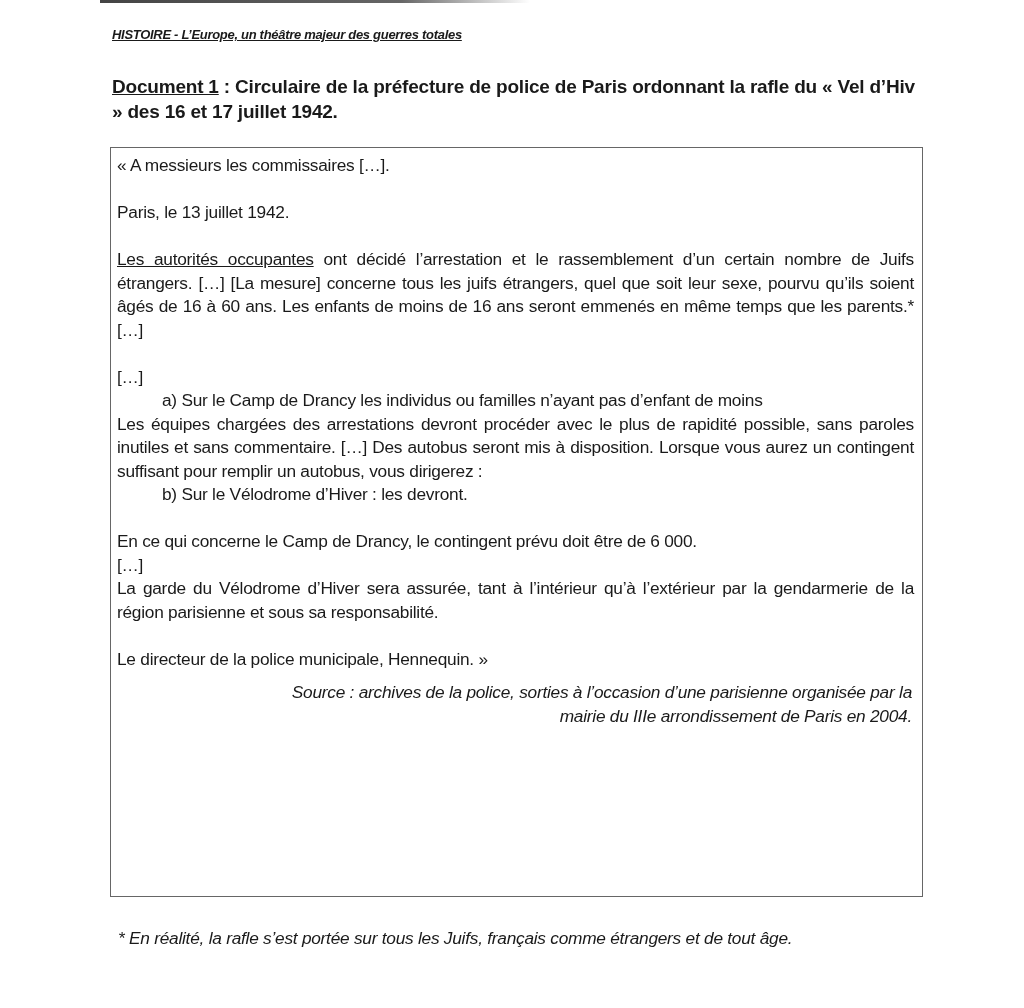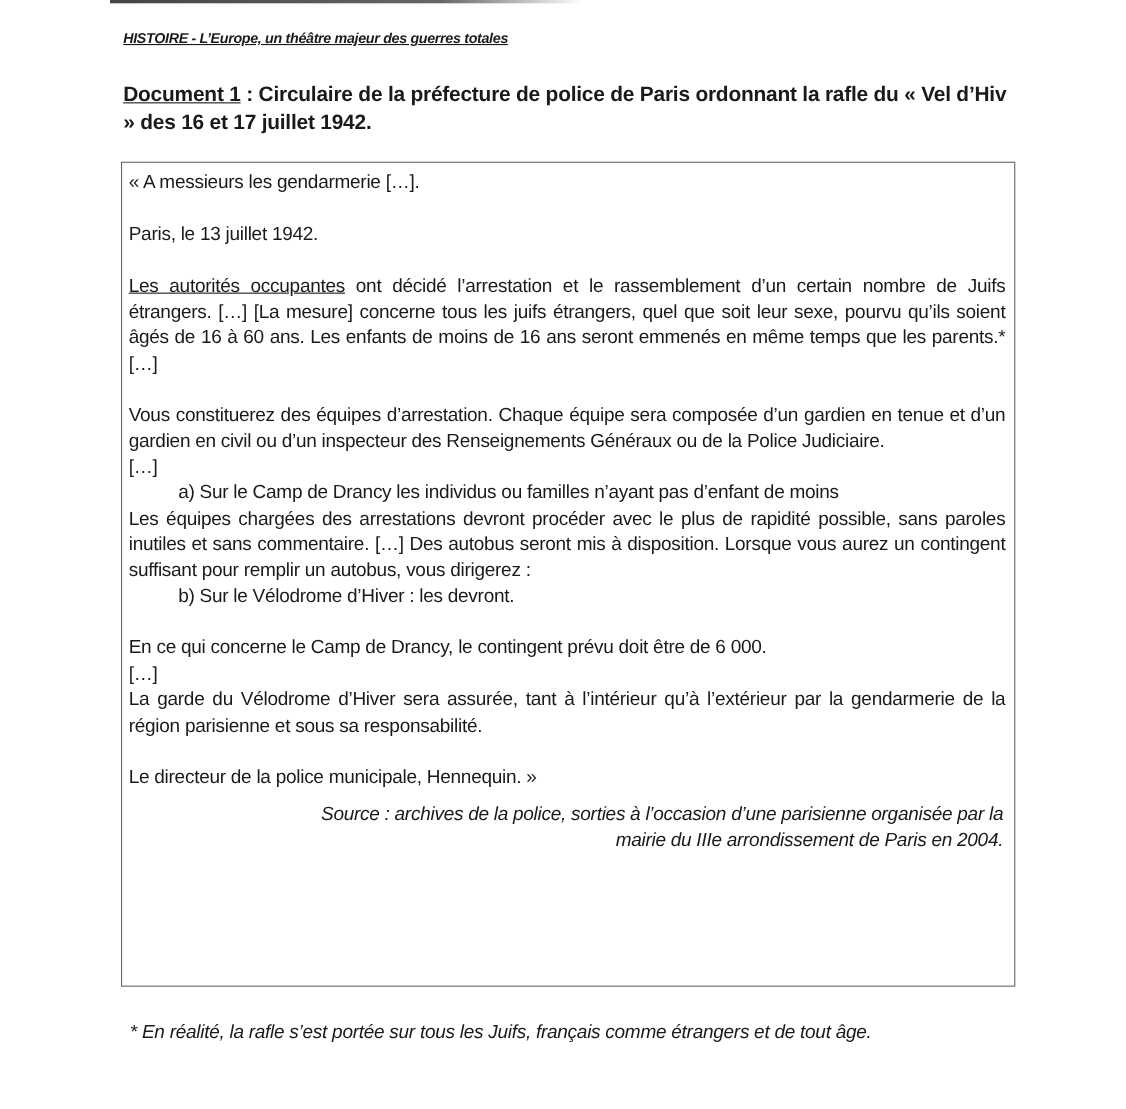--- a/index.html
+++ b/index.html
@@ -49,27 +49,26 @@
 <div class="top-rule"></div>
 
 <div class="heading">HISTOIRE - L’Europe, un théâtre majeur des guerres totales</div>
 
 <div class="doc-title">
   <span class="label">Document 1</span><span> : Circulaire de la préfecture de police de Paris ordonnant la rafle du « Vel d’Hiv » des 16 et 17 juillet 1942.</span>
 </div>
 
 <div class="box">
   <div class="box-inner">
-    <p class="p">« A messieurs les gendarmerie […].</p>
+    <p class="p">« A messieurs les commissaires […].</p>
     <div class="gap"></div>
     <p class="p">Paris, le 13 juillet 1942.</p>
     <div class="gap"></div>
     <p class="p justify"><span class="u">Les autorités occupantes</span><span> ont décidé l’arrestation et le rassemblement d’un certain nombre de Juifs étrangers. […] [La mesure] concerne tous les juifs étrangers, quel que soit leur sexe, pourvu qu’ils soient âgés de 16 à 60 ans. Les enfants de moins de 16 ans seront emmenés en même temps que les parents.* […]</span></p>
     <div class="gap"></div>
-    <p class="p justify">Vous constituerez des équipes d’arrestation. Chaque équipe sera composée d’un gardien en tenue et d’un gardien en civil ou d’un inspecteur des Renseignements Généraux ou de la Police Judiciaire.</p>
     <p class="p">[…]</p>
     <p class="p list-item">a) Sur le Camp de Drancy les individus ou familles n’ayant pas d’enfant de moins</p>
     <p class="p justify">Les équipes chargées des arrestations devront procéder avec le plus de rapidité possible, sans paroles inutiles et sans commentaire. […] Des autobus seront mis à disposition. Lorsque vous aurez un contingent suffisant pour remplir un autobus, vous dirigerez :</p>
     <p class="p list-item">b) Sur le Vélodrome d’Hiver : les devront.</p>
     <div class="gap"></div>
     <p class="p">En ce qui concerne le Camp de Drancy, le contingent prévu doit être de 6 000.</p>
     <p class="p">[…]</p>
     <p class="p justify">La garde du Vélodrome d’Hiver sera assurée, tant à l’intérieur qu’à l’extérieur par la gendarmerie de la région parisienne et sous sa responsabilité.</p>
     <div class="gap"></div>
     <p class="p">Le directeur de la police municipale, Hennequin. »</p>

